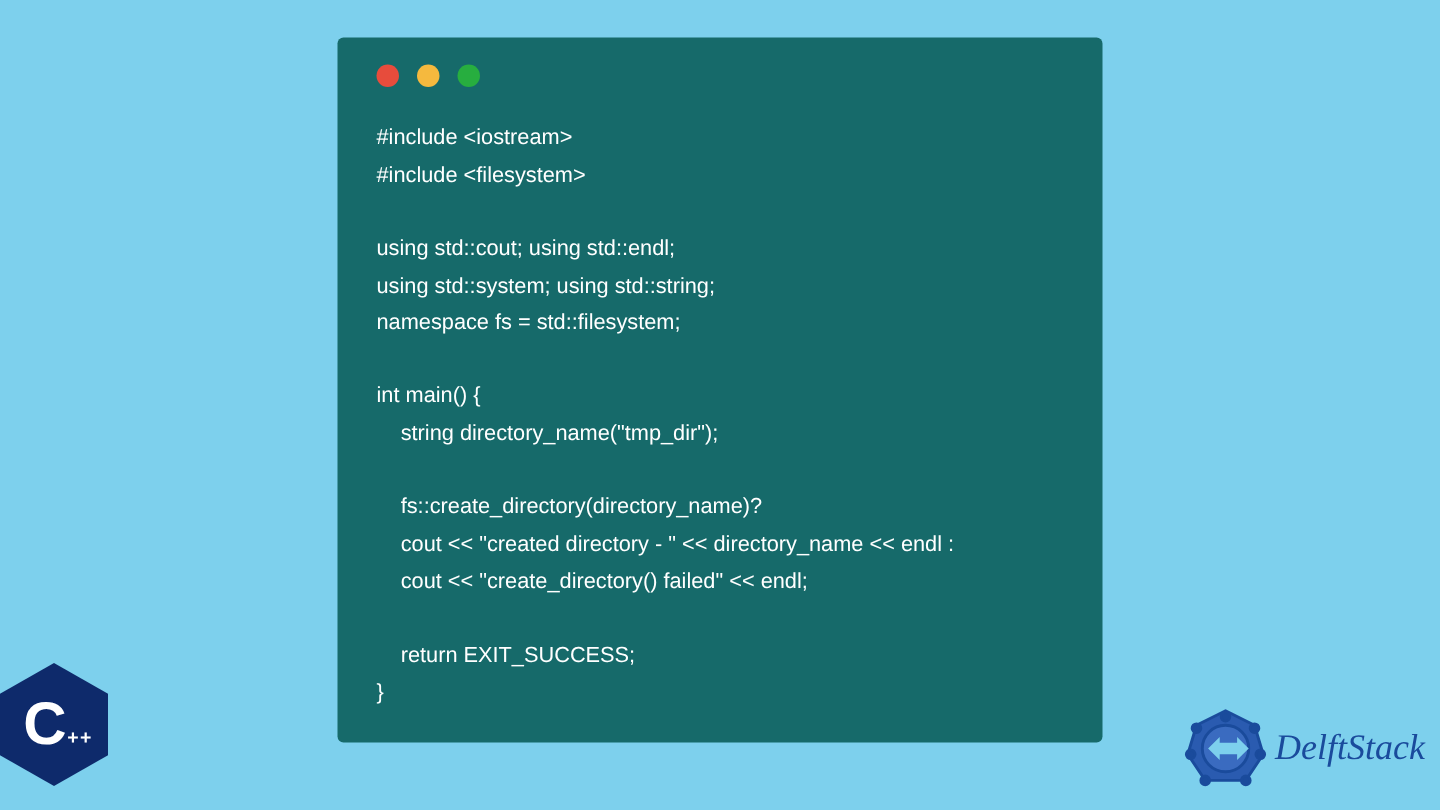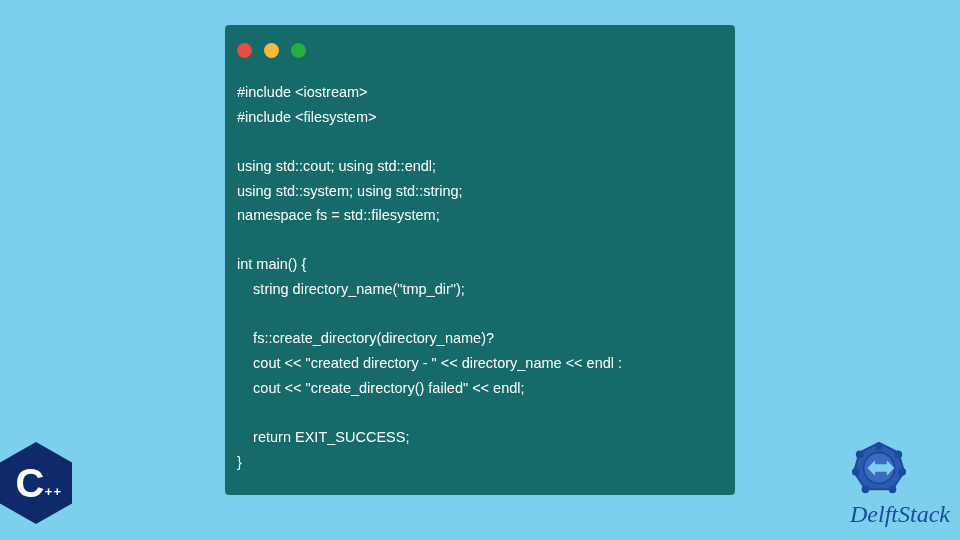--- a/index.html
+++ b/index.html
@@ -16,21 +16,21 @@
       overflow: hidden;
     }
     .code-window {
       position: absolute;
       left: 225px;
       top: 25px;
       width: 510px;
       height: 470px;
       background: #166a6a;
       border-radius: 4px;
-      padding: 18px 12px;
+      padding: 18px 26px;
     }
     .window-controls {
       display: flex;
       gap: 12px;
       margin-bottom: 22px;
     }
     .window-dot {
       width: 15px;
       height: 15px;
       border-radius: 50%;
@@ -77,23 +77,22 @@
       position: absolute;
       right: 10px;
       top: 42px;
       letter-spacing: 1px;
     }
     .delftstack-logo {
       position: absolute;
       right: 10px;
       bottom: 12px;
       display: flex;
-      align-items: flex-start;
+      align-items: center;
       gap: 4px;
-      flex-direction: column;
     }
     .ds-icon {
       width: 58px;
       height: 58px;
       position: relative;
     }
     .ds-icon svg {
       width: 100%;
       height: 100%;
     }

